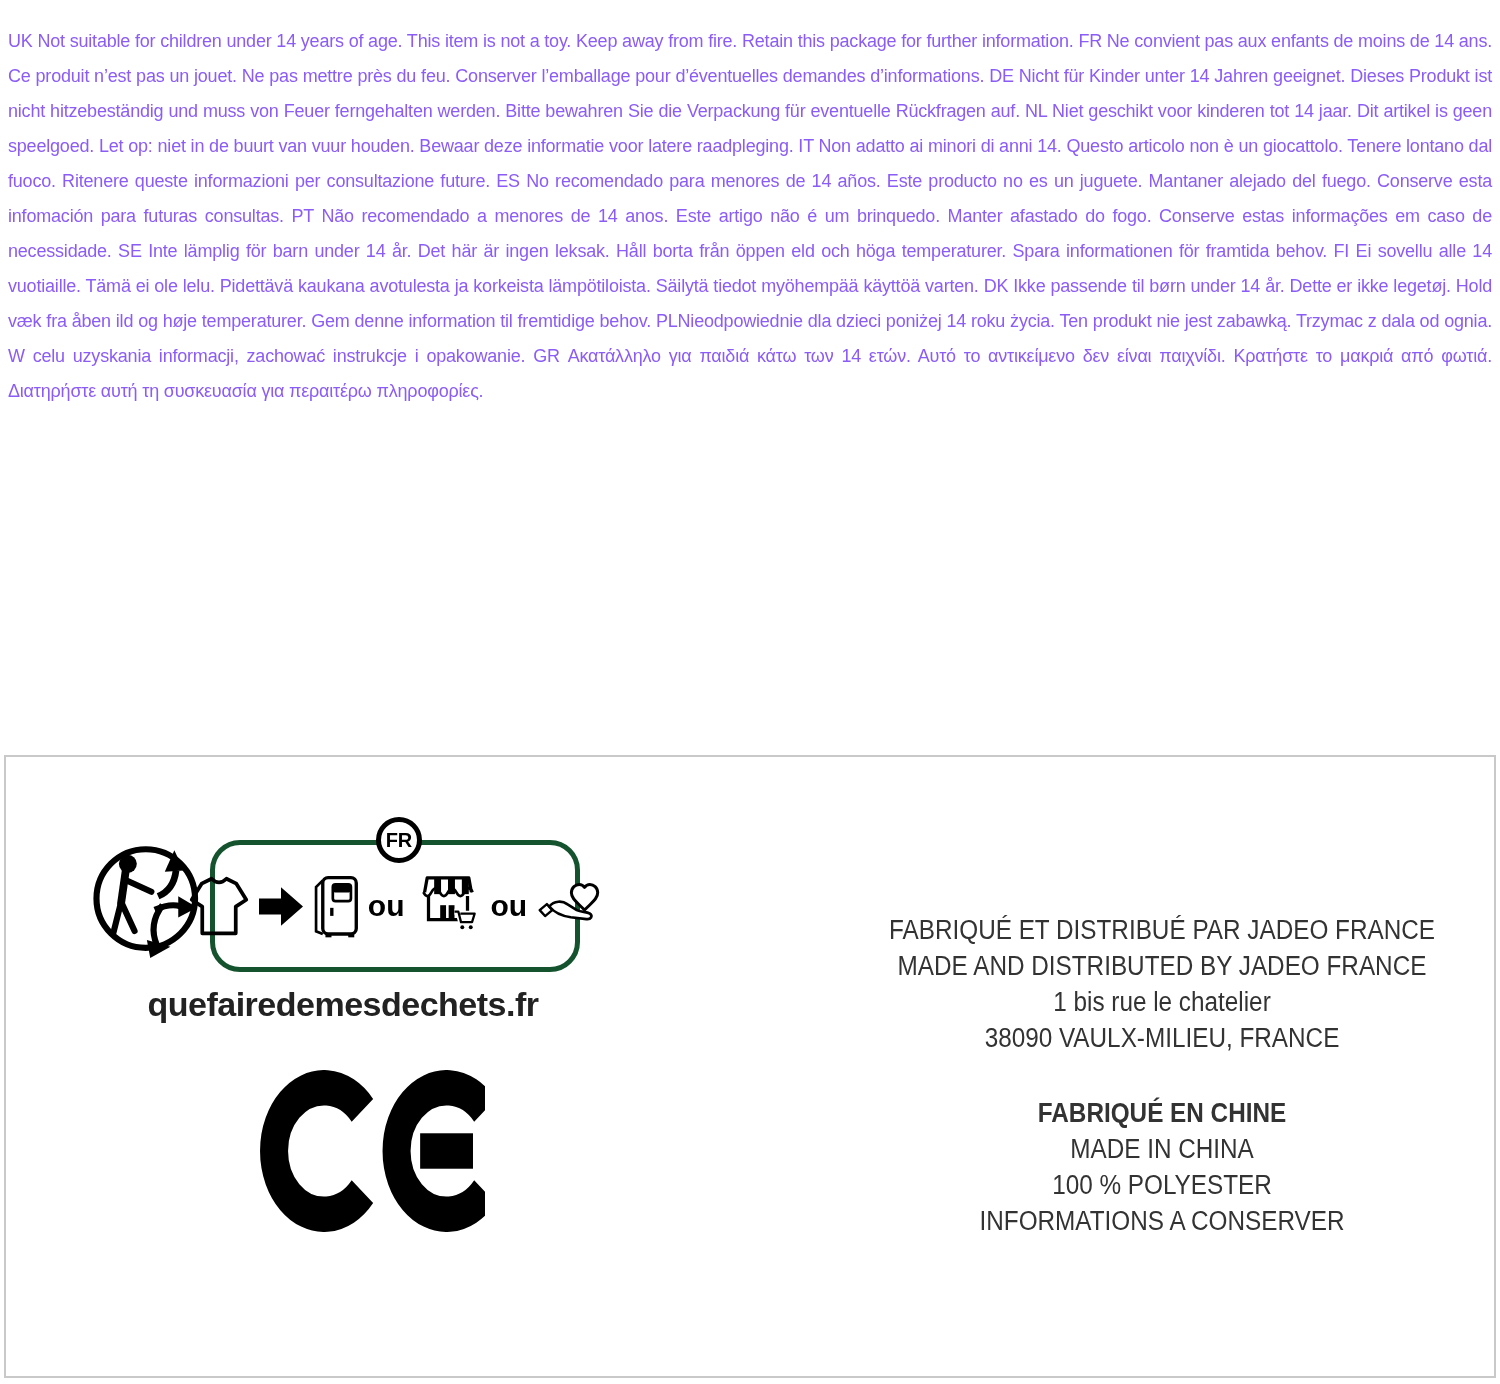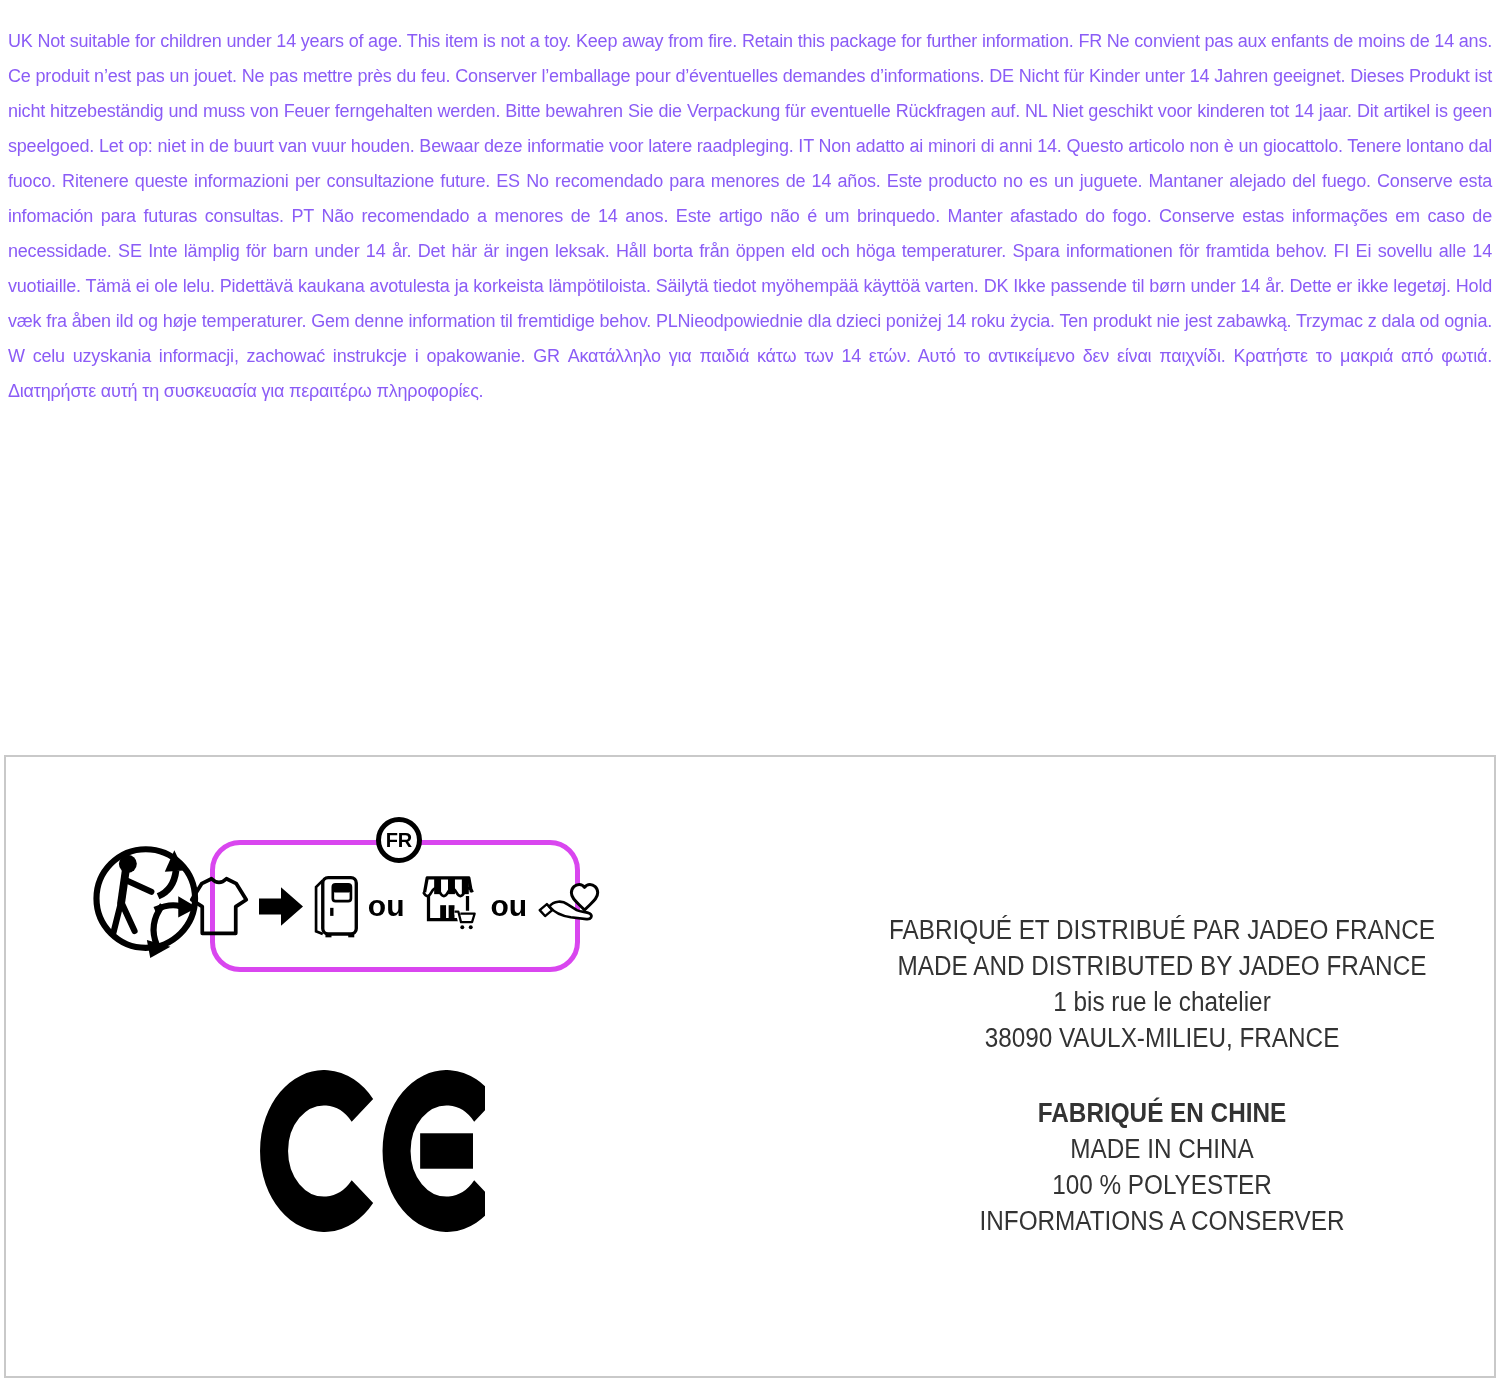--- a/index.html
+++ b/index.html
@@ -13,21 +13,21 @@
     font-size:18px; line-height:35px; letter-spacing:-0.2px;
     text-align:justify; color:#8b5cf6;margin-top:20px;
   }
   .info-box {
     position:absolute; left:4px; top:755px; width:1492px; height:623px;
     border:2px solid #c9c9c9; background:#fff;
   }
   .triman { position:absolute; left:86px; top:84px; width:112px; height:124px; }
   .sorting-panel {
     position:absolute; left:204px; top:83px; width:370px; height:132px;
-    border:5px solid #d946ef; border-radius:30px; background:#fff;
+    border:5px solid #14532d; border-radius:30px; background:#fff;
     display:flex; align-items:center; justify-content:center; gap:9px; padding:0 14px;
   }
   .fr-badge {
     position:absolute; left:370px; top:60px; width:46px; height:46px;
     border:5px solid #000; border-radius:50%; background:#fff; z-index:2;
     display:flex; align-items:center; justify-content:center;
     font-size:20px; font-weight:bold; color:#000;
   }
   .ou { font-size:30px; font-weight:600; color:#000; line-height:1; }
   .website {
@@ -117,20 +117,21 @@
       <span class="ou">ou</span>
       <span>
         <svg viewBox="0 0 110 92" width="66" height="55">
           <path d="M81,52 C70,40 59,34 59,23 C59,14 66,9 72,9 C76,9 79,11 81,14 C83,11 86,9 90,9 C96,9 103,14 103,23 C103,34 92,40 81,52 Z" fill="#fff" stroke="#000" stroke-width="5" stroke-linejoin="round"></path>
           <path d="M6,52 L18,42 L27,52 L15,62 Z" fill="#fff" stroke="#000" stroke-width="4" stroke-linejoin="round"></path>
           <path d="M22,46 C30,36 44,36 52,42 L68,52 C76,56 84,54 90,58 C95,62 92,68 84,67 L58,64 C44,62 32,58 22,46 Z" fill="#fff" stroke="#000" stroke-width="4.5" stroke-linejoin="round"></path>
         </svg>
       </span>
     </div>
 
+    <div class="website">quefairedemesdechets.fr</div>
 
     <div class="ce">
       <svg viewBox="0 0 281 160" width="225" height="162" preserveAspectRatio="none">
         <path d="M127.9,39.8 A62.5,62.5 0 1 0 127.9,120.2" fill="none" stroke="#000" stroke-width="35"></path>
         <g transform="translate(153,0)">
           <path d="M127.9,39.8 A62.5,62.5 0 1 0 127.9,120.2" fill="none" stroke="#000" stroke-width="35"></path>
           <rect x="47" y="62.5" width="66" height="35" fill="#000"></rect>
         </g>
       </svg>
     </div>

